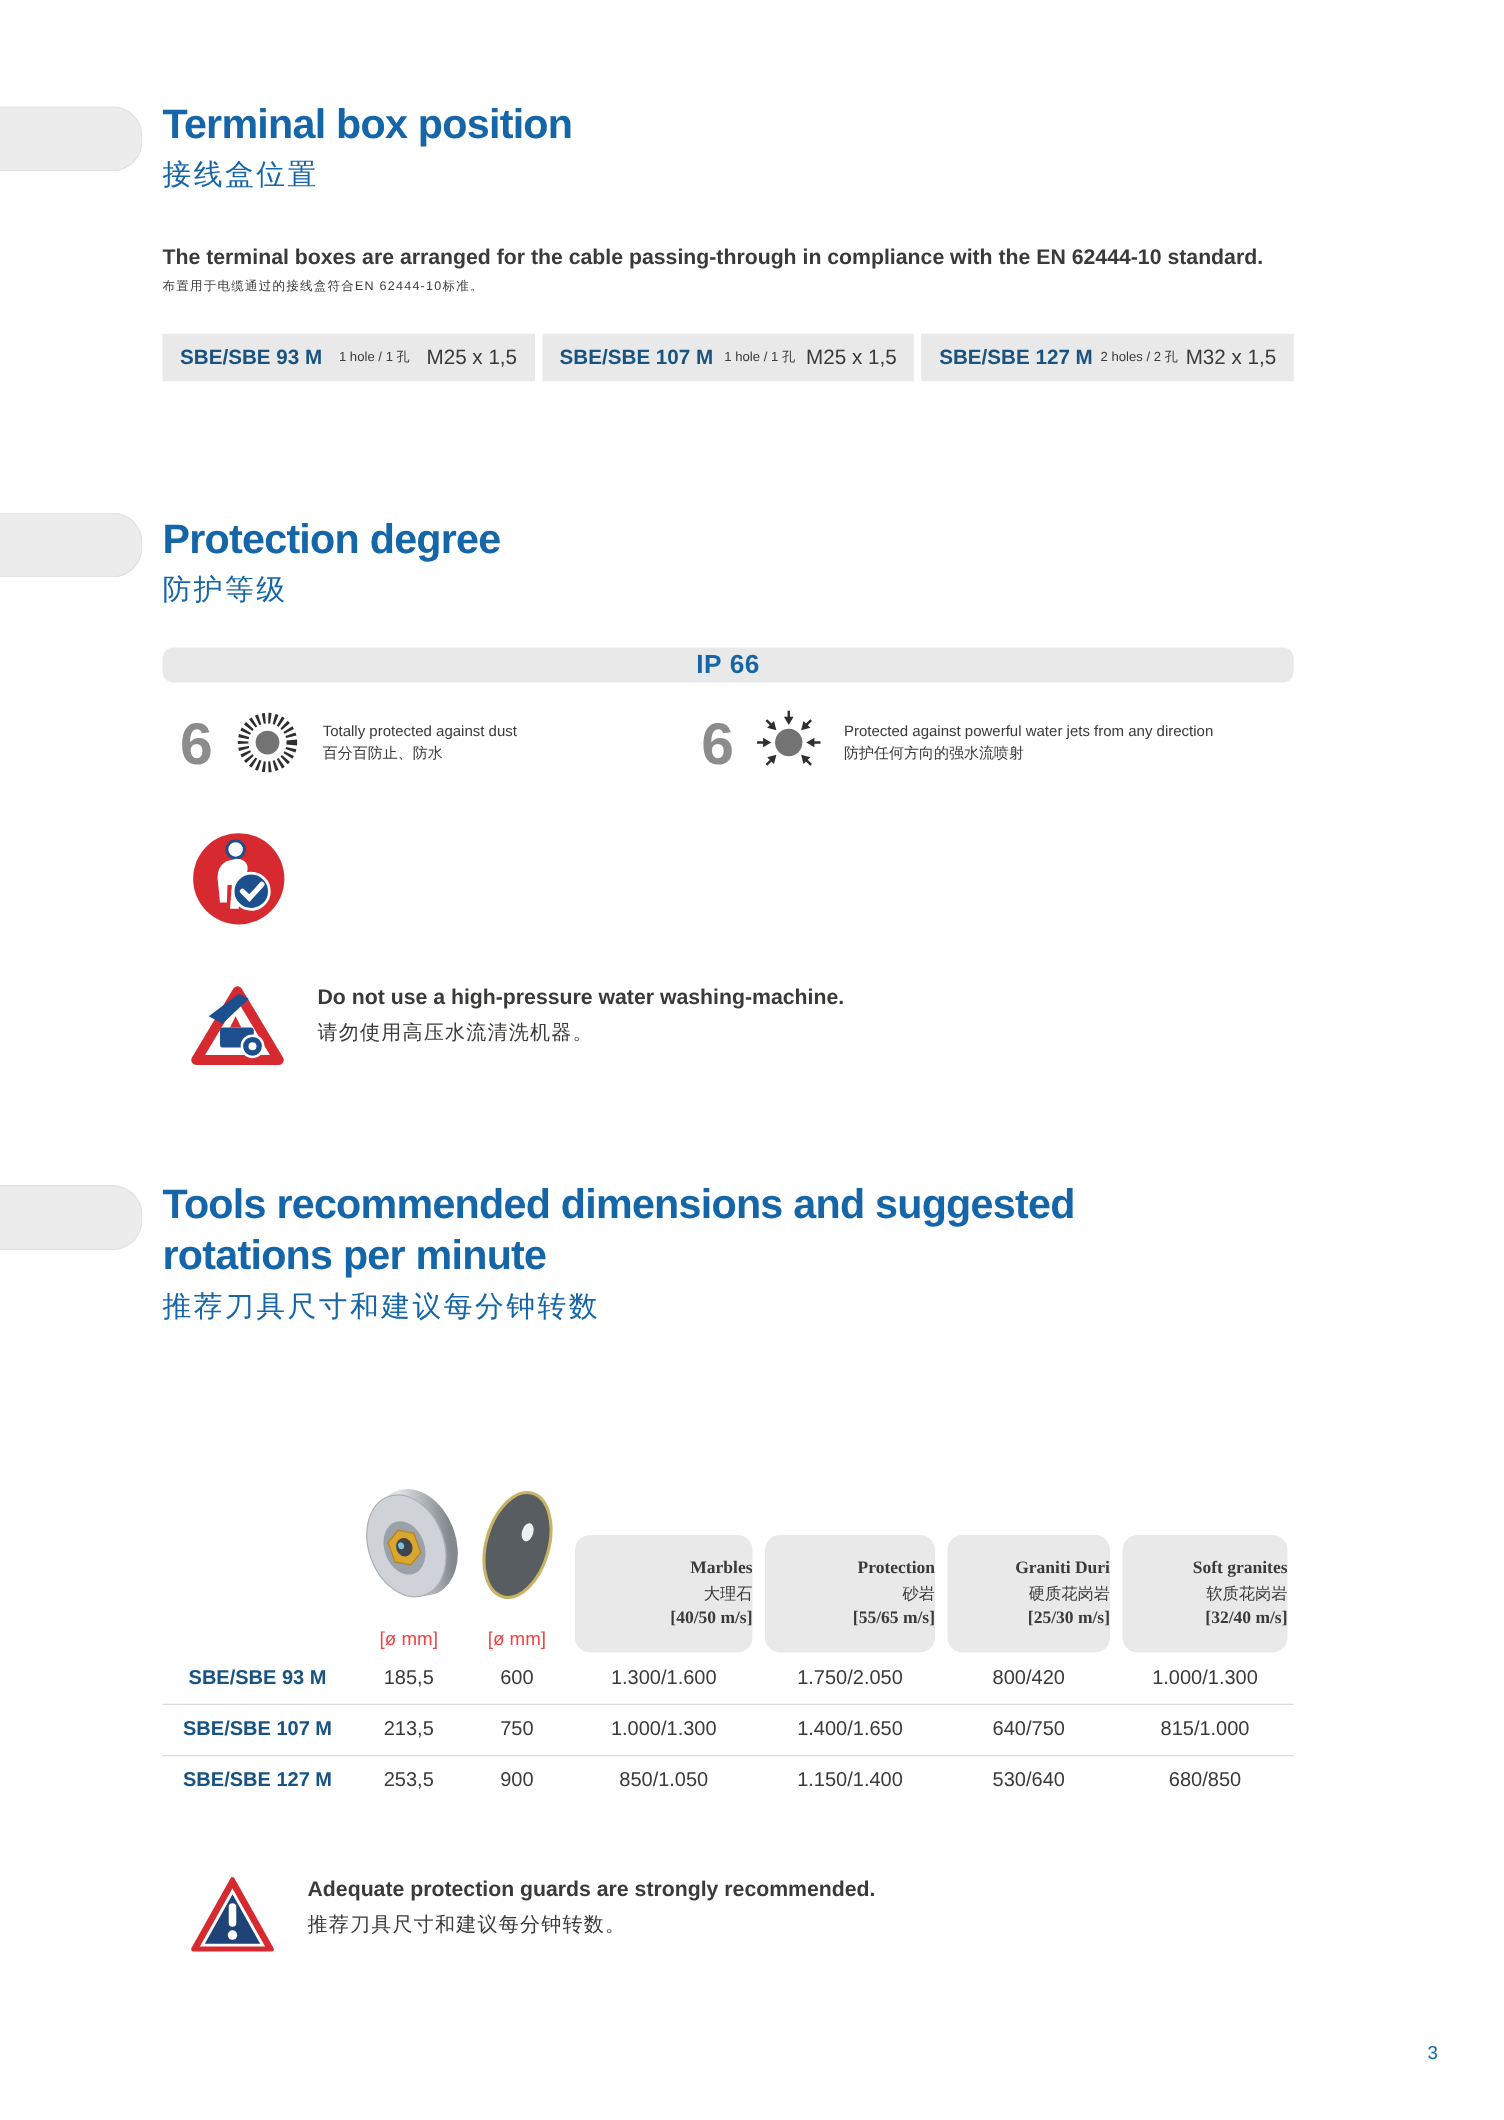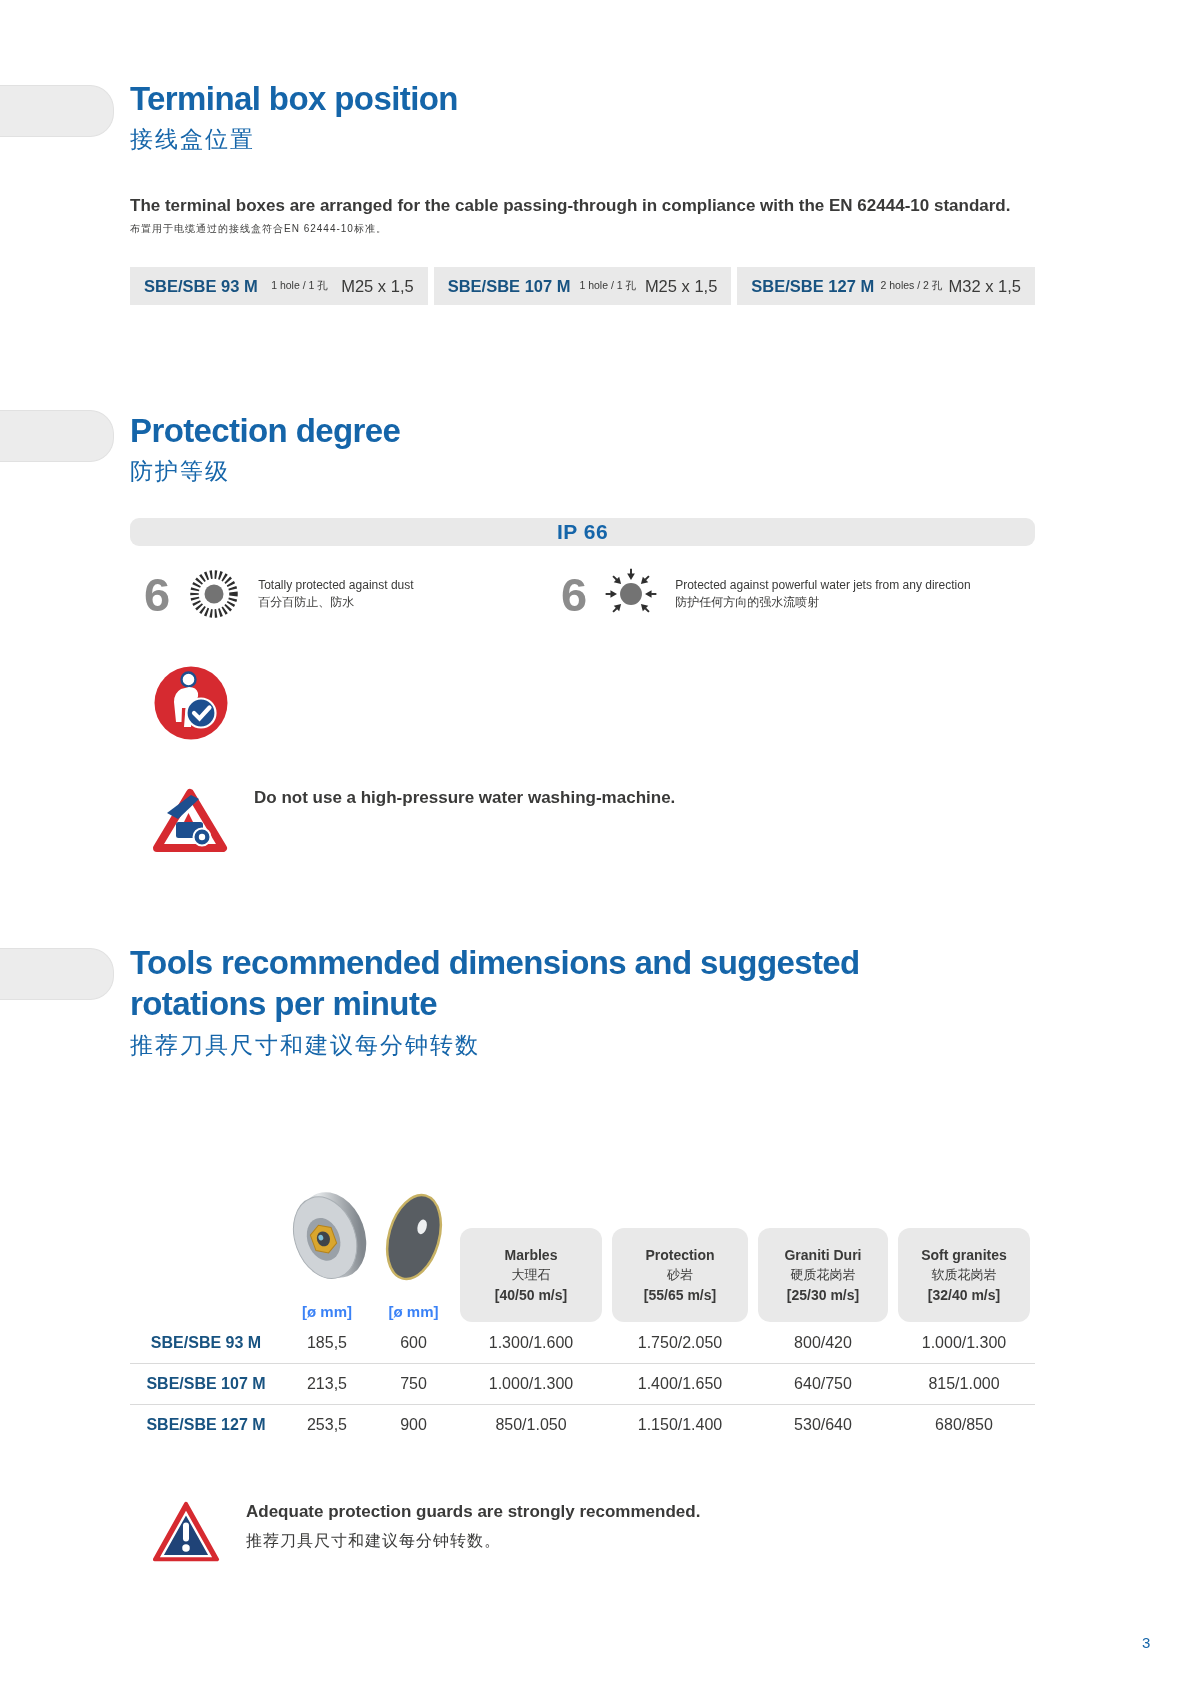--- a/index.html
+++ b/index.html
@@ -54,25 +54,26 @@
   .note { position:absolute; left:152px; display:flex; gap:26px; align-items:flex-start; }
   .note-texts { max-width:810px; }
   .note-en { font-size:17px; font-weight:bold; line-height:1.42; color:#3a3a39; }
   .note-zh { font-size:16px; margin-top:5px; line-height:1.5; color:#3a3a39; letter-spacing:1px; }
 
   
   .tools-table { position:absolute; left:130px; top:1120px; width:905px; }
   .tgrid { display:grid; grid-template-columns:152px 90px 83px 152px 146px 140px 142px; }
   .thead { align-items:end; min-height:202px; }
   .img-col { display:flex; flex-direction:column; align-items:center; justify-content:flex-end; gap:6px; }
-  .dia-label { font-size:15px; font-weight:bold; color:#3b82f6; padding-bottom:2px; }
+  .dia-label { font-size:15px; font-weight:normal; color:#ef4444; padding-bottom:2px; }
   .mat-cell {
     margin:0 5px; height:94px; background:#e9e9e9; border-radius:12px;
-    display:flex; flex-direction:column; align-items:center; justify-content:center; gap:3px;
+    display:flex; flex-direction:column; align-items:flex-end; justify-content:center; gap:3px;
     text-align:center;
+    font-family:Liberation Serif, serif;
   }
   .mat-en { font-size:14px; font-weight:bold; color:#3a3a39; }
   .mat-zh { font-size:13px; color:#3a3a39; }
   .mat-speed { font-size:14px; font-weight:bold; color:#3a3a39; }
   .trow { height:41px; align-items:center; text-align:center; }
   .trow + .trow { border-top:1px solid #dadada; }
   .trow:first-of-type { margin-top:16px; }
   .row-model { color:#185381; font-weight:bold; font-size:16px; }
   .row-val { font-size:16px; color:#3a3a39; }
 
@@ -197,20 +198,21 @@
         <path d="M15 27 L39 9 L47 13 L26 33 Z"></path>
         <rect x="24" y="36" width="27" height="16" rx="2.5"></rect>
         <path d="M32 36 l4.5 -9 4.5 9 z" fill="#d62a30"></path>
       </g>
       <circle cx="50" cy="51" r="8.5" fill="#1d4f8f" stroke="#fff" stroke-width="2"></circle>
       <circle cx="50" cy="51" r="3.2" fill="#fff"></circle>
     </svg>
   </span>
   <div class="note-texts">
     <div class="note-en">Do not use a high-pressure water washing-machine.</div>
+    <div class="note-zh">请勿使用高压水流清洗机器。</div>
   </div>
 </div>
 
 <div class="abs" style="left:130px; top:946px;">
   <div class="sec-title">Tools recommended dimensions and suggested</div>
   <div class="sec-title" style="margin-top:6px">rotations per minute</div>
   <div class="sec-title-zh" style="margin-top:9px">推荐刀具尺寸和建议每分钟转数</div>
 </div>
 
 <div class="tools-table">

